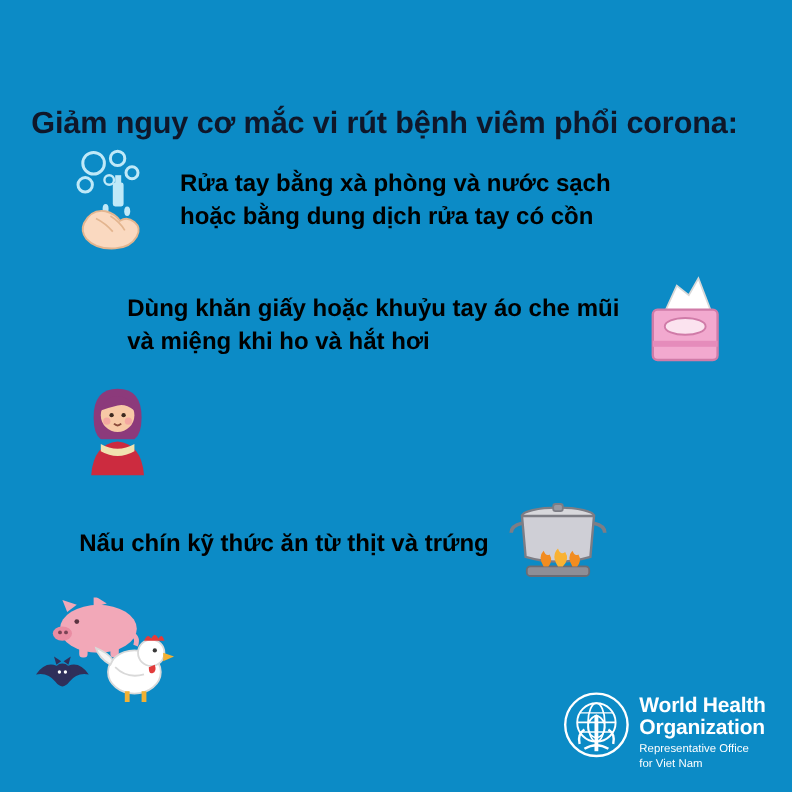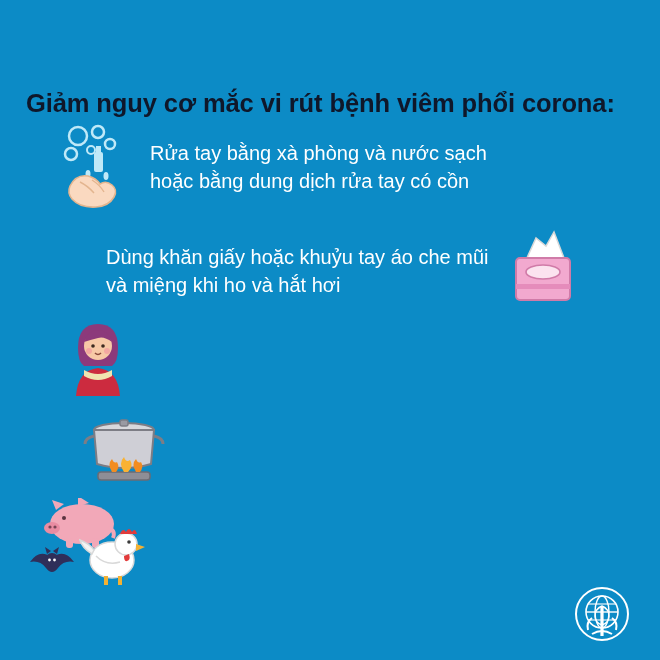--- a/index.html
+++ b/index.html
@@ -34,23 +34,23 @@
     margin-top: 48px;
   }
 
   .tip {
     position: absolute;
     display: flex;
     align-items: center;
   }
   .tip-text {
     font-size: 20px;
-    font-weight: normal;
+    font-weight: bold;
     line-height: 1.42;
-    color: #ffffff;
+    color: #000000;
     white-space: pre-line;
   }
   .icon-box {
     flex: none;
     display: flex;
     align-items: center;
     justify-content: center;
   }
 
   
@@ -155,20 +155,21 @@
         <path d="M33 35 q3 3 6 0" fill="none" stroke="#8a4a3a" stroke-width="1.6"></path>
 
         <path d="M14 78 q2 -26 22 -28 q20 2 22 28 z" fill="#cc2b3f"></path>
 
         <path d="M22 52 q14 8 28 0 l0 6 q-14 8 -28 0 z" fill="#f0e3b0"></path>
       </svg>
     </div>
   </div>
 
   <div class="tip" id="tip-4">
+    <div class="tip-text">Nấu chín kỹ thức ăn từ thịt và trứng</div>
     <div class="icon-box">
       <svg viewBox="0 0 96 82" width="96" height="82" xmlns="http://www.w3.org/2000/svg">
 
         <ellipse cx="48" cy="18" rx="30" ry="7" fill="#d8d8dc" stroke="#7d7d85" stroke-width="2"></ellipse>
         <rect x="44" y="8" width="8" height="6" rx="2" fill="#9a9aa2" stroke="#7d7d85" stroke-width="1.5"></rect>
 
         <path d="M18 18 l3 34 q27 8 54 0 l3 -34 z" fill="#cfcfd6" stroke="#7d7d85" stroke-width="2"></path>
 
         <path d="M18 24 q-9 2 -9 8" fill="none" stroke="#7d7d85" stroke-width="3"></path>
         <path d="M78 24 q9 2 9 8" fill="none" stroke="#7d7d85" stroke-width="3"></path>
@@ -227,15 +228,21 @@
         <line x1="12" y1="26" x2="44" y2="26" stroke="#ffffff" stroke-width="1.4"></line>
         <line x1="14" y1="18" x2="42" y2="18" stroke="#ffffff" stroke-width="1.1"></line>
         <line x1="14" y1="34" x2="42" y2="34" stroke="#ffffff" stroke-width="1.1"></line>
         <rect x="26.4" y="20" width="3.2" height="30" fill="#ffffff"></rect>
         <path d="M28 20 q7 3 7 10 q0 7 -7 9 q-7 -2 -7 -9 q0 -7 7 -10 z" fill="none" stroke="#ffffff" stroke-width="1.4"></path>
         <path d="M18 48 q10 -6 20 0" fill="none" stroke="#ffffff" stroke-width="2"></path>
         <path d="M14 44 q-2 -8 4 -12" fill="none" stroke="#ffffff" stroke-width="2"></path>
         <path d="M42 44 q2 -8 -4 -12" fill="none" stroke="#ffffff" stroke-width="2"></path>
       </svg>
     </div>
+    <div class="who-words">
+      <div class="who-line1">World Health</div>
+      <div class="who-line2">Organization</div>
+      <div class="who-sub1">Representative Office</div>
+      <div class="who-sub2">for Viet Nam</div>
+    </div>
   </div>
 
 </div>
 
 </body></html>

